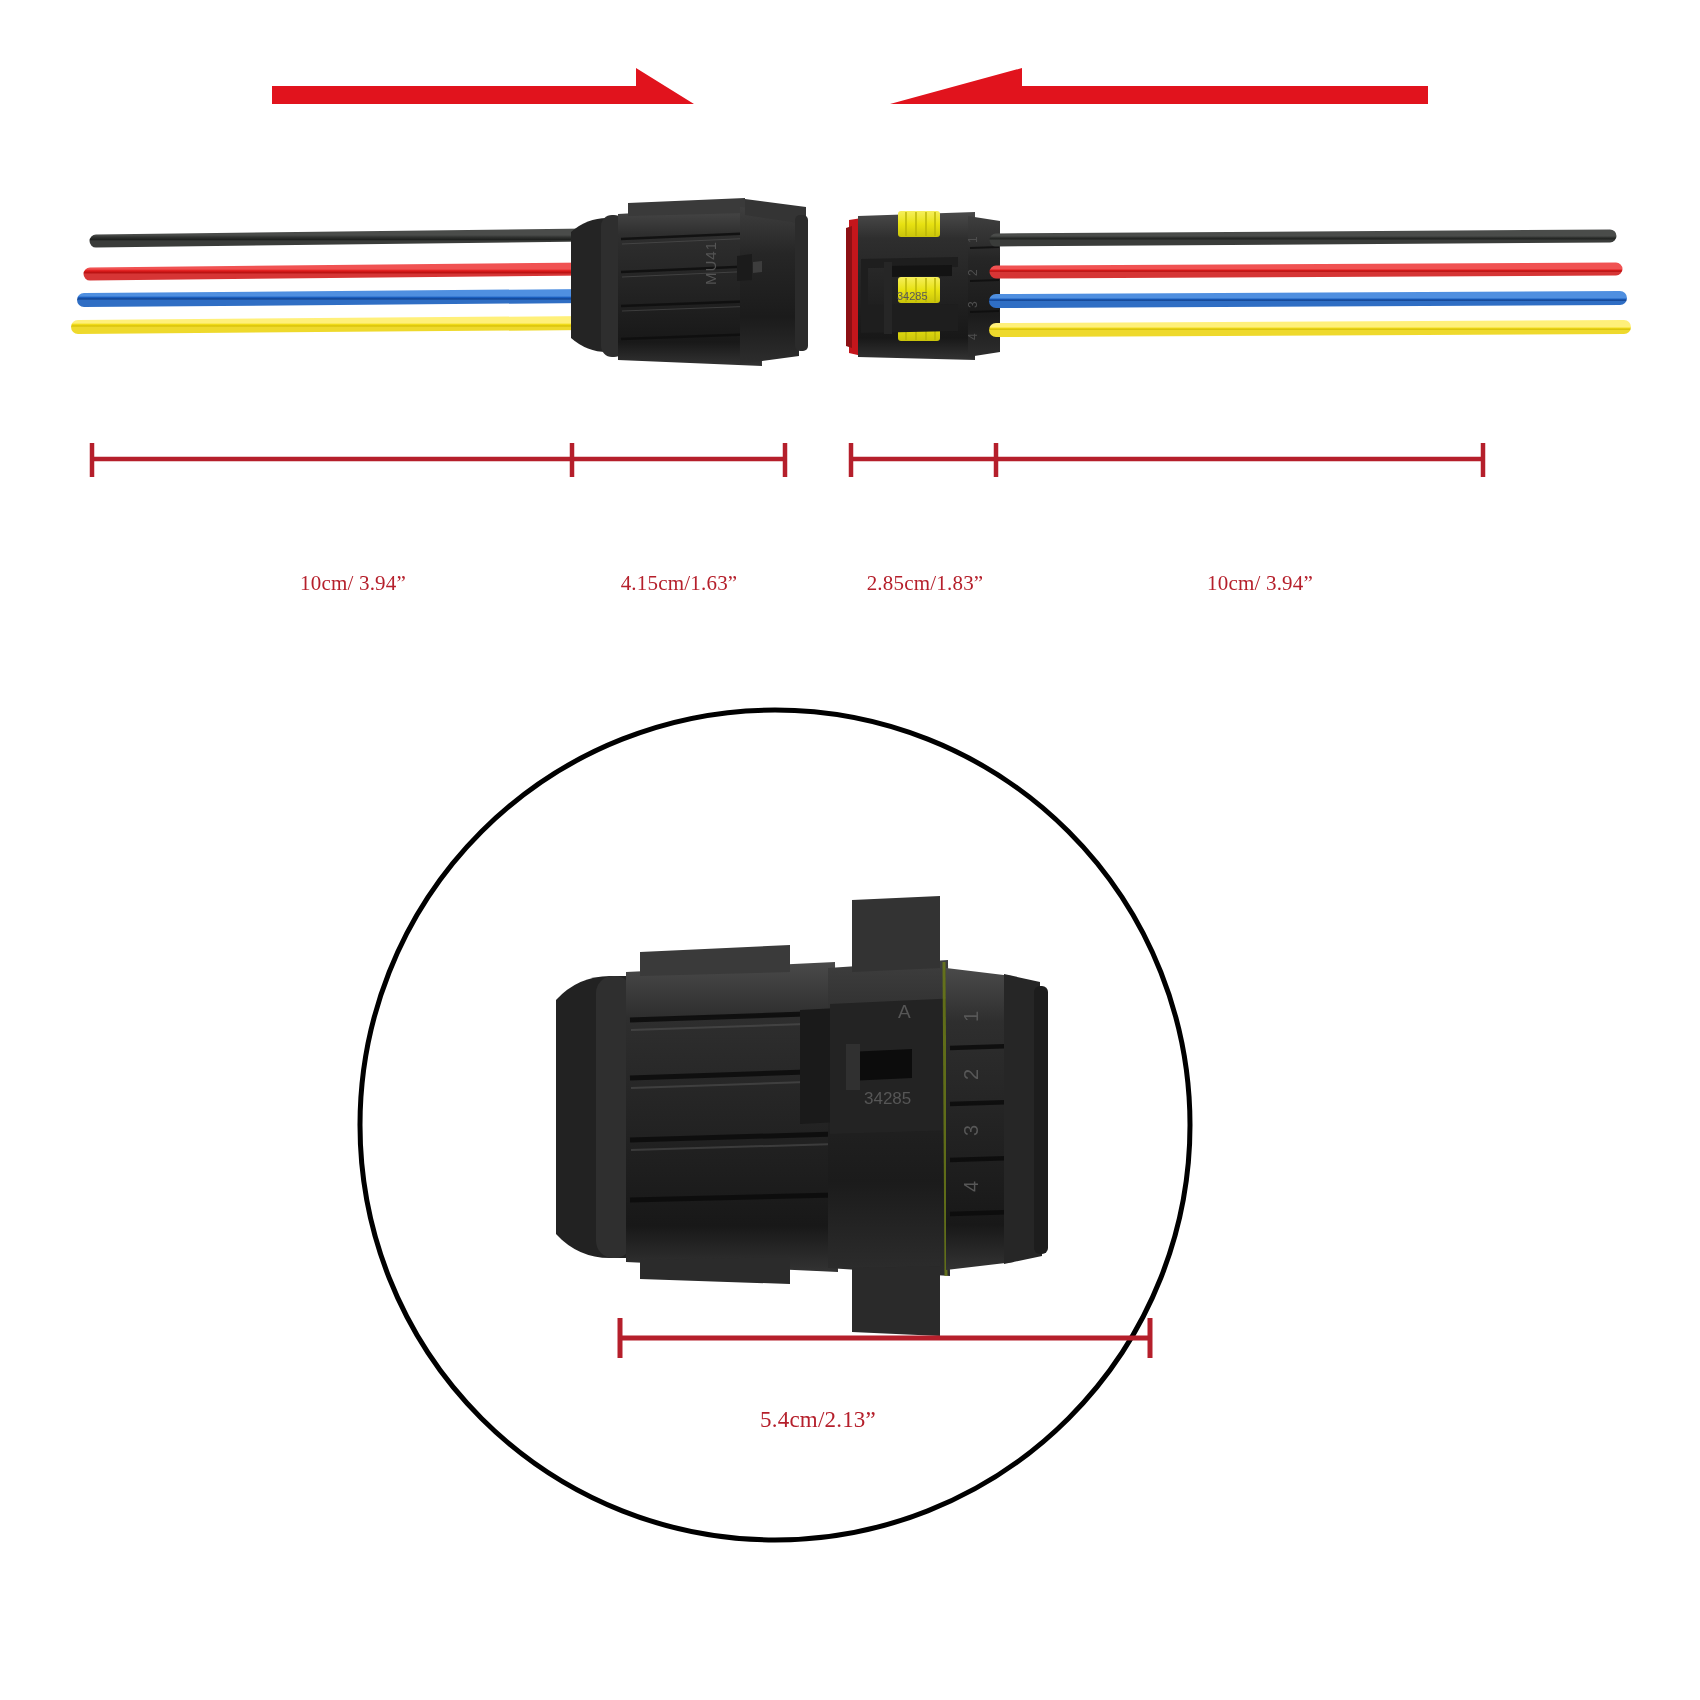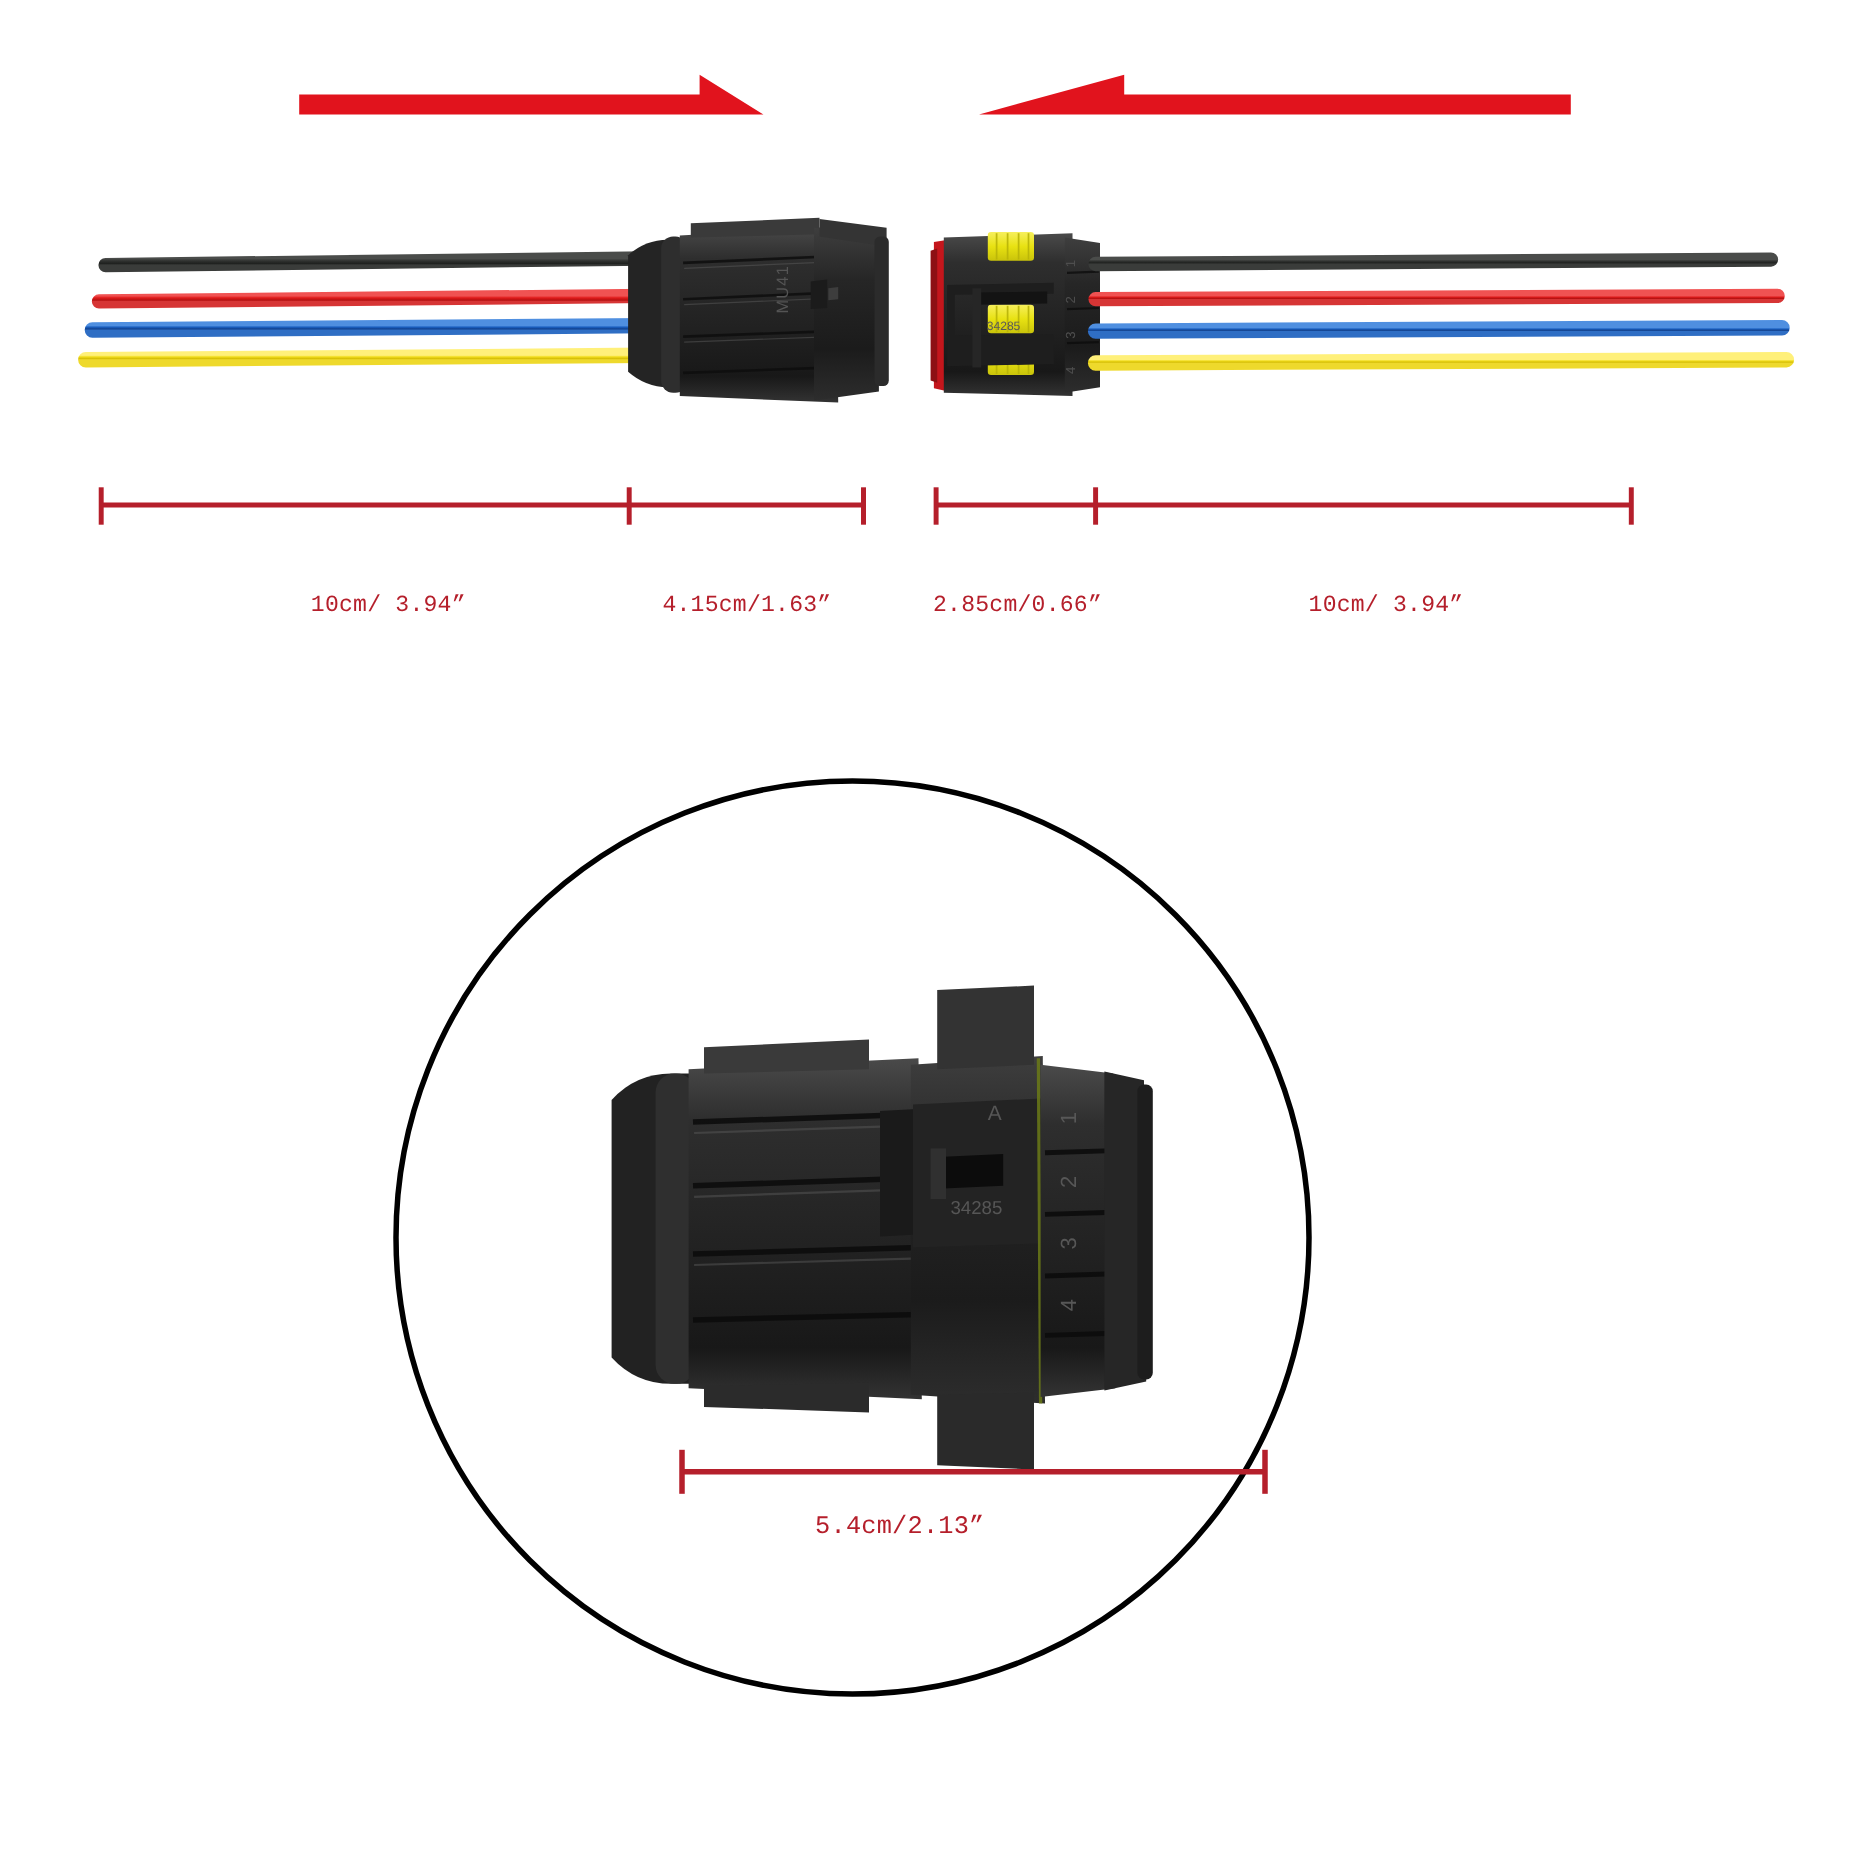--- a/index.html
+++ b/index.html
@@ -1,21 +1,21 @@
 <!DOCTYPE html>
 <html><head>
 <meta charset="utf-8">
 <style>
   html,body{margin:0;padding:0;background:#ffffff;}
   body{width:1700px;height:1700px;position:relative;overflow:hidden;
        font-family:"Liberation Sans","DejaVu Sans",sans-serif;}
   .stage{position:absolute;left:0;top:0;width:1700px;height:1700px;}
   svg.layer{position:absolute;left:0;top:0;width:1700px;height:1700px;overflow:visible;}
   .dim-label{position:absolute;color:#b51f2b;font-size:21px;letter-spacing:.2px;white-space:nowrap;
-             font-family:Liberation Mono, monospace;}
+             font-family:Liberation Serif, serif;margin-top:32px;}
   .center-label{transform:translateX(-50%);}
 </style>
 </head>
 <body>
 
 <div class="stage">
 
   <svg class="layer" viewBox="0 0 1700 1700">
     <defs>
       <linearGradient id="gBlack" x1="0" y1="0" x2="0" y2="1">
@@ -244,19 +244,19 @@
       <path d="M 620,1338 L 1150,1338"></path>
       <path d="M 620,1318 L 620,1358"></path>
       <path d="M 1150,1318 L 1150,1358"></path>
     </g>
   </svg>
 
   <div class="dim-label center-label" style="left:353px;top:539px;">10cm/ 3.94”</div>
 
   <div class="dim-label center-label" style="left:679px;top:539px;">4.15cm/1.63”</div>
 
-  <div class="dim-label center-label" style="left:925px;top:539px;">2.85cm/0.66”</div>
+  <div class="dim-label center-label" style="left:925px;top:539px;">2.85cm/1.83”</div>
 
   <div class="dim-label center-label" style="left:1260px;top:539px;">10cm/ 3.94”</div>
 
   <div class="dim-label center-label" style="left:818px;top:1375px;font-size:23px;text-align:right;">5.4cm/2.13”</div>
 
 </div>
 
 </body></html>

